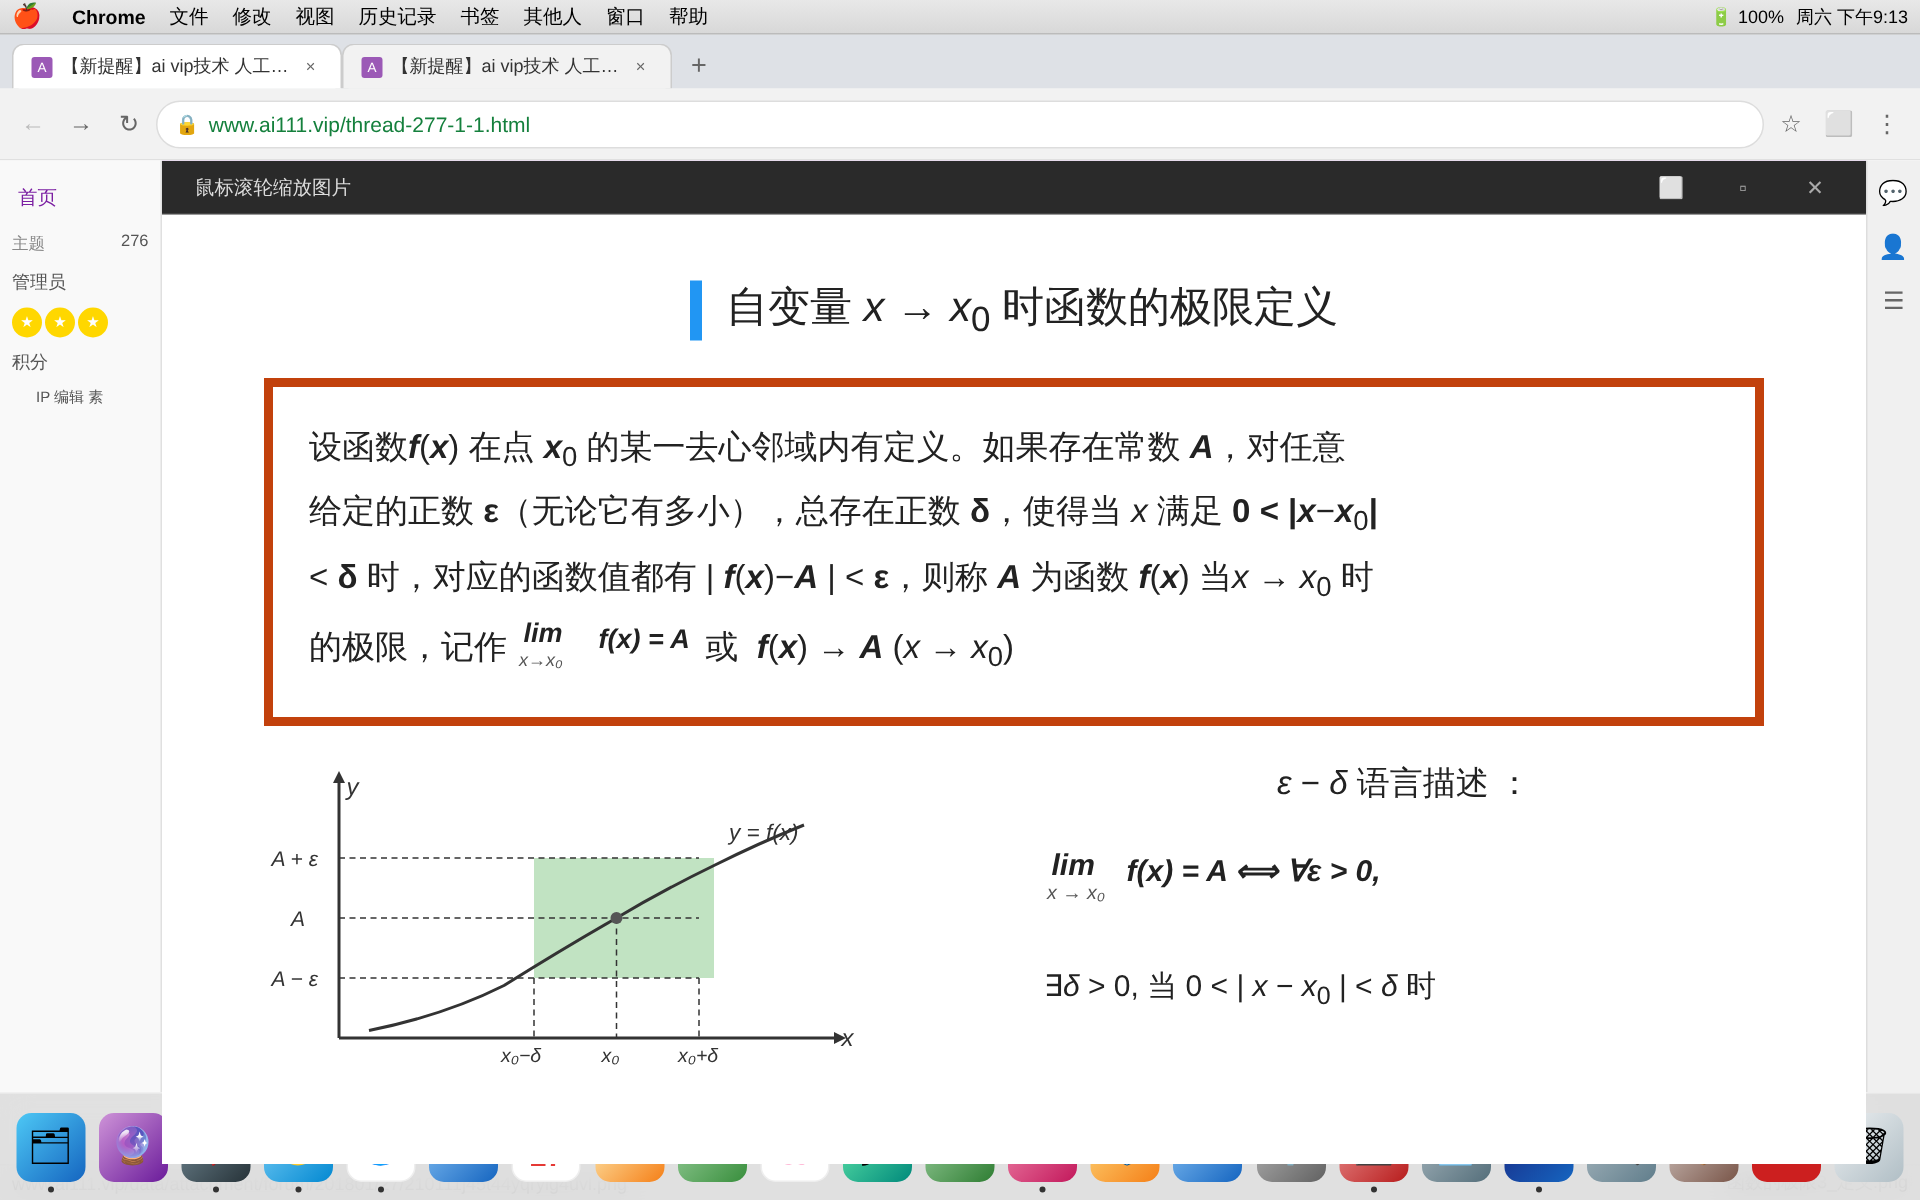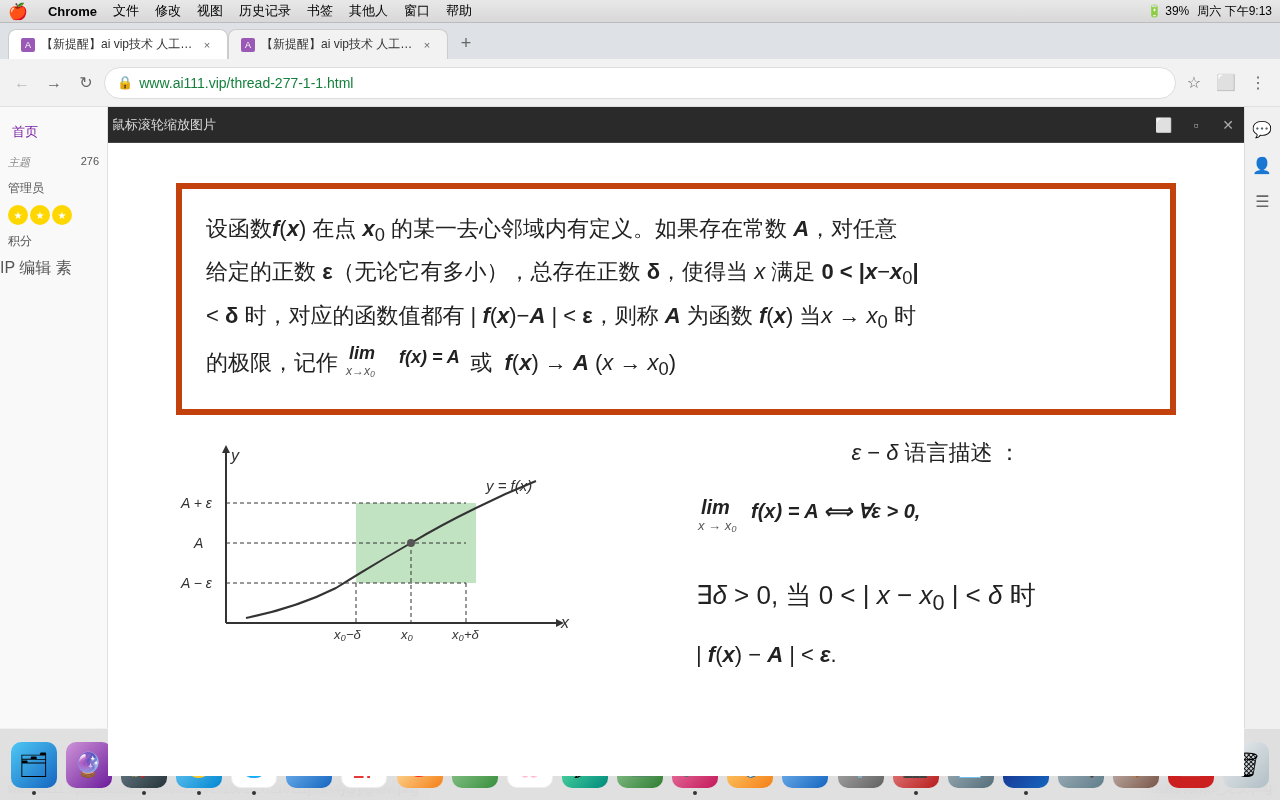--- a/index.html
+++ b/index.html
@@ -192,21 +192,21 @@
       height: 50px;
       background: #9e9e9e;
       border-radius: 4px;
     }
     .sidebar-stats {
       padding: 4px 8px;
       font-size: 11px;
       color: #555;
     }
     .sidebar-stat-row { display: flex; justify-content: space-between; gap: 8px; padding: 2px 0; }
-    .sidebar-label { color: #888; font-style: italic; }
+    .sidebar-label { color: #888; }
     .sidebar-badges { display: flex; gap: 2px; padding: 4px 8px; }
     .badge { width: 20px; height: 20px; border-radius: 50%; display: inline-flex; align-items: center; justify-content: center; font-size: 10px; color: white; }
 
     
     .content-area {
       flex: 1;
       overflow-y: auto;
       background: #fff;
       padding: 0;
       position: relative;
@@ -243,22 +243,22 @@
       width: 100%;
       height: 100%;
       display: flex;
       flex-direction: column;
     }
     .image-viewer-toolbar {
       background: #2a2a2a;
       height: 36px;
       display: flex;
       align-items: center;
-      padding: 0 4px;
-      gap: 8px;
+      padding: 0 22px;
+      gap: 24px;
       border-bottom: 1px solid #444;
     }
     .iv-title {
       flex: 1;
       font-size: 13px;
       color: #ddd;
     }
     .iv-btn {
       width: 24px;
       height: 24px;
@@ -422,21 +422,21 @@
   <span class="menubar-item bold">Chrome</span>
   <span class="menubar-item">文件</span>
   <span class="menubar-item">修改</span>
   <span class="menubar-item">视图</span>
   <span class="menubar-item">历史记录</span>
   <span class="menubar-item">书签</span>
   <span class="menubar-item">其他人</span>
   <span class="menubar-item">窗口</span>
   <span class="menubar-item">帮助</span>
   <div class="menubar-right">
-    <span>🔋 <span>39%</span></span>
+    <span>🔋 <span>100%</span></span>
     <span>周六 下午9:13</span>
   </div>
 </div>
 
 <div class="chrome-window">
 
   <div class="tab-bar">
     <div class="tab active">
       <div class="tab-favicon">A</div>
       <span class="tab-title">【新提醒】ai vip技术 人工智能...</span>
@@ -475,21 +475,21 @@
           <span>276</span>
         </div>
       </div>
       <div style="padding: 4px 8px; font-size:12px; color:#555;">管理员</div>
       <div class="sidebar-badges">
         <div class="badge" style="background:#ffd700;">★</div>
         <div class="badge" style="background:#ffd700;">★</div>
         <div class="badge" style="background:#ffd700;">★</div>
       </div>
       <div style="padding: 4px 8px; font-size:12px; color:#555;">积分</div>
-      <div style="padding: 4px 0; font-size:16px; color:#555;">IP 编辑 素</div>
+      <div style="padding: 4px 24px; font-size:10px; color:#555;">IP 编辑 素</div>
     </div>
 
     <div class="content-area">
 
       <div class="forum-header">
         <div class="forum-nav">
           <span class="forum-nav-item">导航 ▼</span>
         </div>
       </div>
 
@@ -499,20 +499,24 @@
             <span class="iv-title">鼠标滚轮缩放图片</span>
             <div class="iv-btn">⬜</div>
             <div class="iv-btn">▫</div>
             <div class="iv-btn">✕</div>
           </div>
 
           <div class="image-content">
 
             <div class="math-page">
 
+              <div class="math-title">
+                <span class="blue-bar"></span>
+                <span>自变量 <em>x</em> → <em>x</em><sub>0</sub> 时函数的极限定义</span>
+              </div>
 
               <div class="definition-box">
                 <p>设函数<em><strong>f</strong></em>(<em><strong>x</strong></em>) 在点 <em><strong>x</strong></em><sub>0</sub> 的某一去心邻域内有定义。如果存在常数 <em><strong>A</strong></em>，对任意</p>
                 <p>给定的正数 <strong>ε</strong>（无论它有多小），总存在正数 <strong>δ</strong>，使得当 <em>x</em> 满足 <strong>0 &lt; |</strong><em><strong>x</strong></em>−<em><strong>x</strong></em><sub>0</sub><strong>|</strong></p>
                 <p>&lt; <strong>δ</strong> 时，对应的函数值都有 | <em><strong>f</strong></em>(<em><strong>x</strong></em>)−<em><strong>A</strong></em> | &lt; <strong>ε</strong>，则称 <em><strong>A</strong></em> 为函数 <em><strong>f</strong></em>(<em><strong>x</strong></em>) 当<em>x</em> → <em>x</em><sub>0</sub> 时</p>
                 <p>的极限，记作 
                   <svg width="120" height="50" style="vertical-align:middle;">
                     <text x="5" y="20" font-style="italic" font-weight="bold" font-size="18" fill="#222">lim</text>
                     <text x="2" y="36" font-size="12" fill="#555" font-style="italic">x→x₀</text>
                     <text x="55" y="24" font-style="italic" font-weight="bold" font-size="18" fill="#222">f(x) = A</text>
@@ -570,25 +574,22 @@
                     <em>ε</em> − <em>δ</em> 语言描述 ：
                   </div>
                   <div class="math-formula">
                     <p style="margin-bottom:8px;">
                       <svg width="380" height="60">
                         <text x="5" y="28" font-style="italic" font-weight="bold" font-size="20" fill="#222">lim</text>
                         <text x="2" y="44" font-style="italic" font-size="13" fill="#555">x → x₀</text>
                         <text x="55" y="32" font-style="italic" font-weight="bold" font-size="20" fill="#222">f(x) = A  ⟺  ∀ε &gt; 0,</text>
                       </svg>
                     </p>
-                    <p style="margin-bottom:8px; font-size:26px;">
+                    <p style="margin-bottom:8px; font-size:20px;">
                       ∃<em>δ</em> &gt; 0, 当 0 &lt; | <em>x</em> − <em>x</em><sub>0</sub> | &lt; <em>δ</em> 时
-                    </p>
-                    <p style="font-size:22px;">
-                      | <em><strong>f</strong></em>(<em><strong>x</strong></em>) − <em><strong>A</strong></em> | &lt; <em><strong>ε</strong></em>.
                     </p>
                   </div>
                 </div>
               </div>
             </div>
           </div>
         </div>
       </div>
     </div>
 

